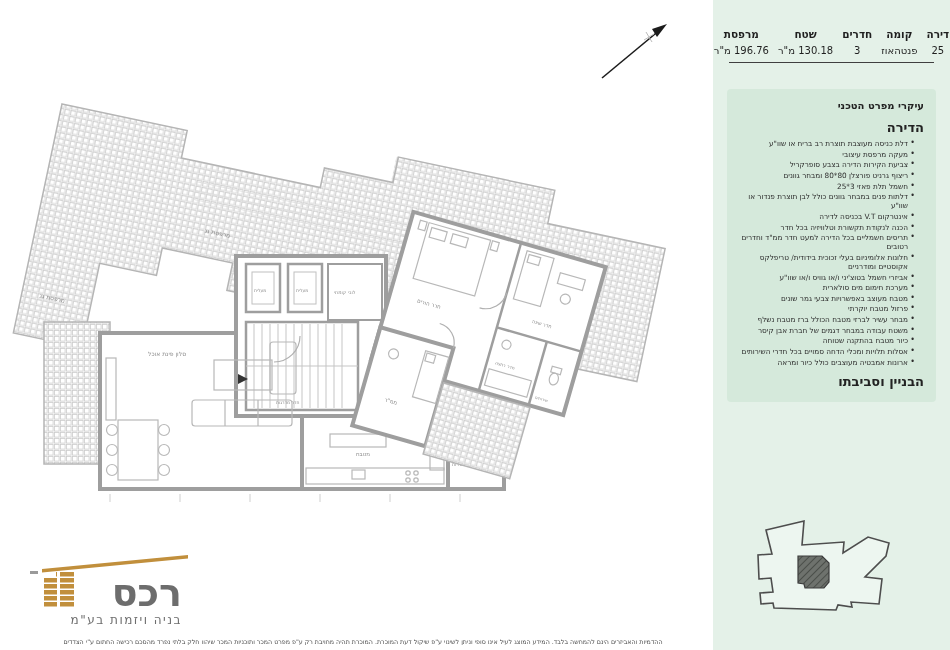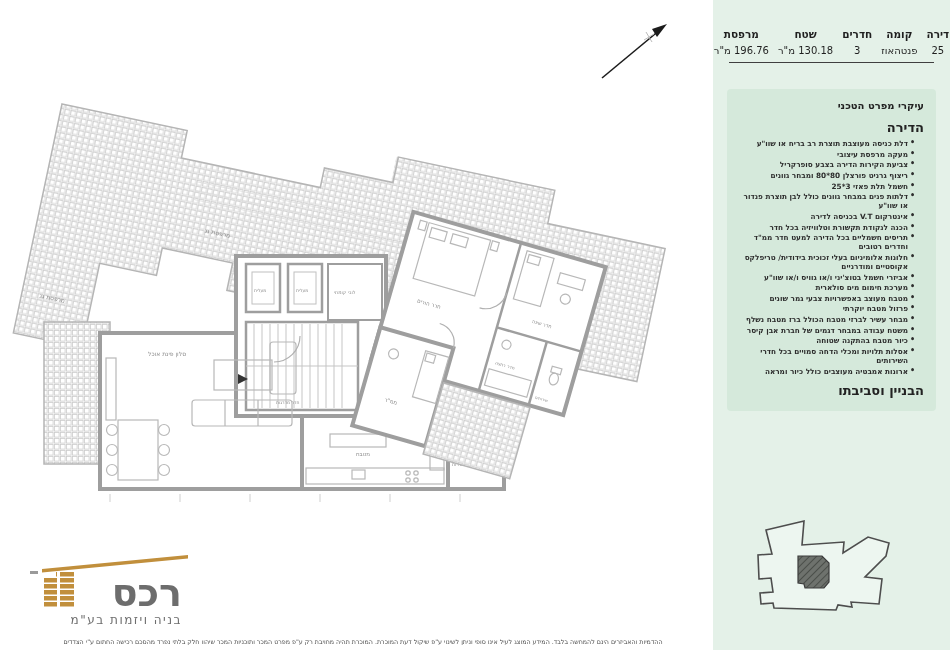--- a/index.html
+++ b/index.html
@@ -22,21 +22,21 @@
     border-bottom:1.6px solid #3f3f3f;padding-bottom:6px;margin:0 2px;}
   .apt-col{text-align:center;}
   .apt-th{font-weight:bold;font-size:10.5px;color:#1f1f1f;margin-bottom:5px;white-space:nowrap;}
   .apt-td{font-size:10px;color:#1f1f1f;white-space:nowrap;}
   .spec-panel{
     background:#d5e9db;border-radius:4px;margin-top:26px;
     padding:11px 12px 9px 10px;color:#222;overflow:hidden;
   }
   .spec-title{font-size:10px;font-weight:bold;margin:0 0 9px 0;}
   .spec-head{font-size:13px;font-weight:bold;margin:7px 0 4px 0;}
-  ul.spec{list-style:none;margin:0;padding:0 9px 0 0;font-weight:bold;}
+  ul.spec{list-style:none;margin:0;padding:0 9px 0 0;}
   ul.spec li{
     font-size:7.3px;line-height:1.24;position:relative;
     padding-right:7px;margin-bottom:1.6px;color:#2d2d2d;
   }
   ul.spec li::before{content:"\2022";position:absolute;right:0;top:-1px;font-size:8px;}
   .minimap{margin-top:auto;align-self:center;flex-shrink:0;}
   
   .planwrap{position:absolute;left:0;top:0;width:713px;height:650px;}
   .plan-label{fill:#8c8c8c;}
   

